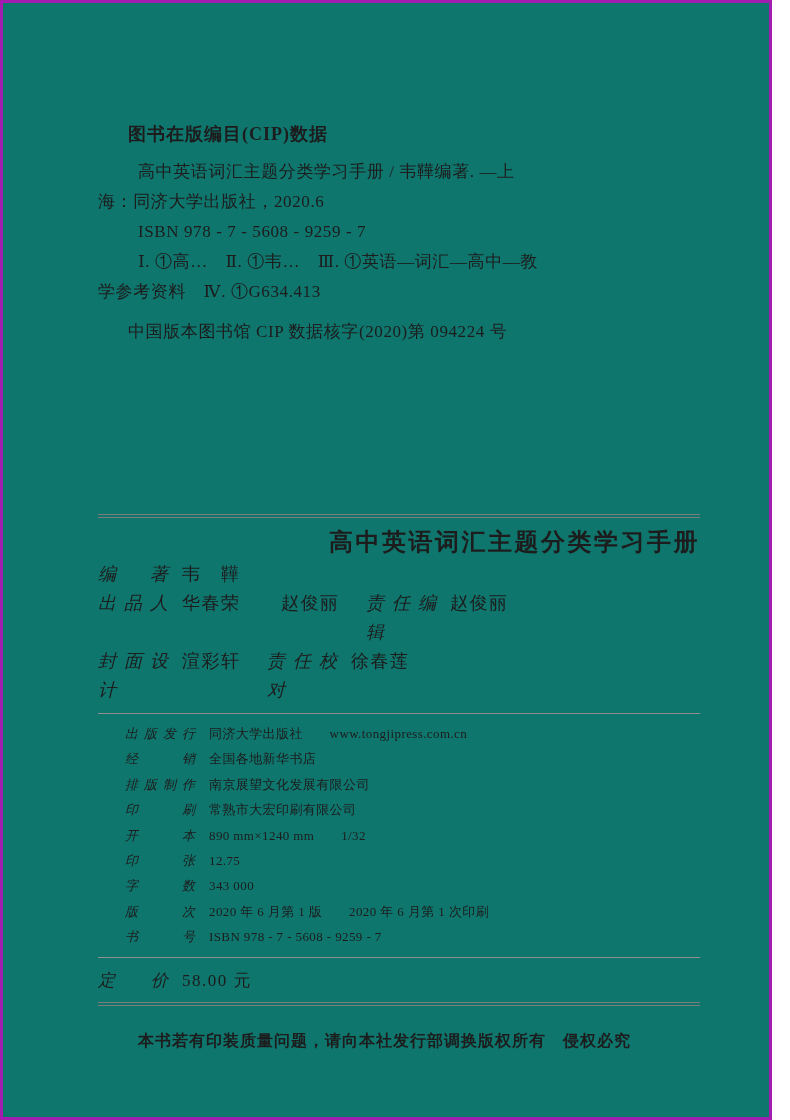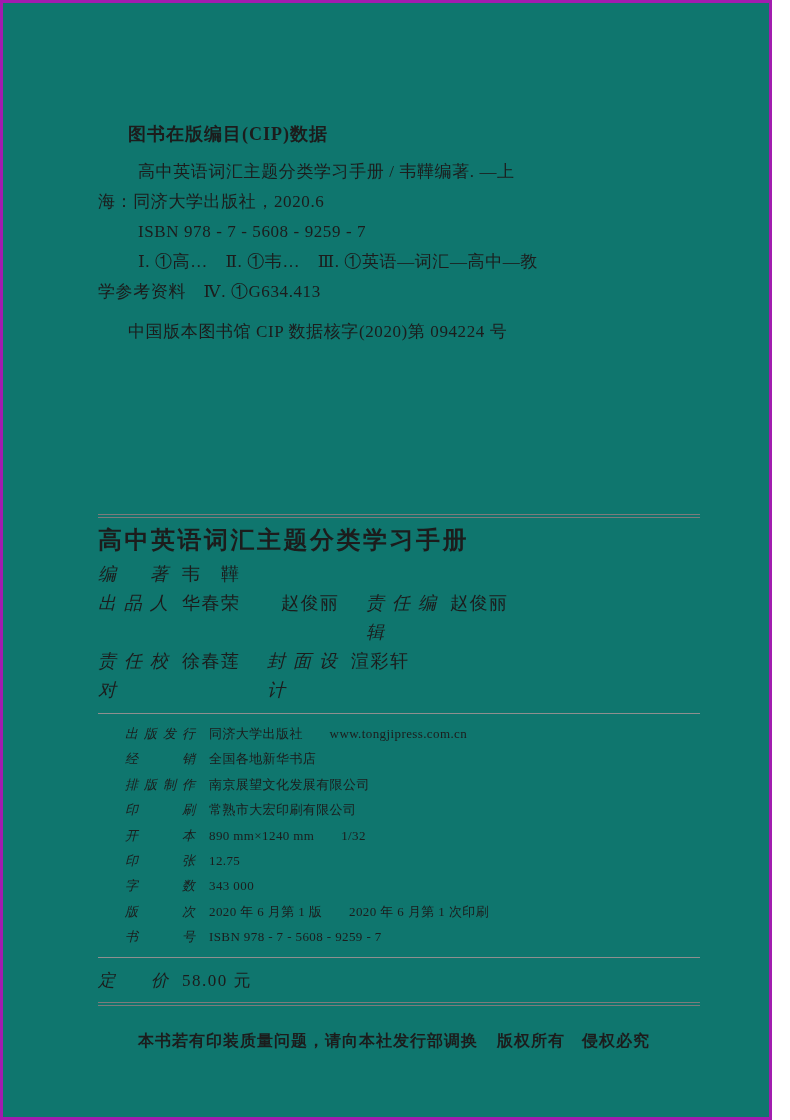--- a/index.html
+++ b/index.html
@@ -32,21 +32,22 @@
   .rule-after-cip{margin-top:167px;}
   .rule-after-credits{margin-top:8px;}
   .rule-before-price{margin-top:7px;}
   .rule-after-price{margin-top:9px;}
 
   
   .book-title{
     margin:6px 0 0 0;
     font-size:24px;line-height:36px;font-weight:bold;
     letter-spacing:2.5px;
-    font-family:Liberation Mono, monospace;
+    font-family:Liberation Sans, sans-serif;
+    text-align:right;
   }
   .credits{font-size:18px;}
   .credit-row{display:flex;line-height:29px;}
   .pair{display:flex;}
   .plabel{
     flex:none;width:70px;display:inline-block;
     text-align:justify;text-align-last:justify;font-style:italic;
   }
   .pvalue{margin-left:14px;letter-spacing:1.5px;}
   .credit-row .pvalue{min-width:85px;}
@@ -56,21 +57,21 @@
   .pub-row{display:flex;line-height:25.4px;}
   .pub-row .pvalue{letter-spacing:0.4px;min-width:0;}
 
   
   .price-row{display:flex;line-height:25px;font-size:17px;margin-top:10px;}
 
   
   .notice{
     margin-top:23px;
     padding:0 50px 0 40px;
-    display:flex;justify-content:space-between;
+    display:flex;
     font-family:"Liberation Sans","DejaVu Sans",sans-serif;
     font-weight:bold;font-size:16px;line-height:24px;letter-spacing:1px;
   }
 </style>
 </head>
 <body>
 
 <div class="page">
   <div class="content">
 
@@ -103,26 +104,26 @@
         <span class="pair">
           <span class="pvalue">赵俊丽</span>
         </span>
         <span class="pair">
           <span class="plabel">责任编辑</span>
           <span class="pvalue">赵俊丽</span>
         </span>
       </div>
       <div class="credit-row">
         <span class="pair">
+          <span class="plabel">封面设计</span>
+          <span class="pvalue">渲彩轩</span>
+        </span>
+        <span class="pair">
           <span class="plabel">责任校对</span>
           <span class="pvalue">徐春莲</span>
-        </span>
-        <span class="pair">
-          <span class="plabel">封面设计</span>
-          <span class="pvalue">渲彩轩</span>
         </span>
       </div>
     </section>
 
     <hr class="rule-single rule-after-credits">
 
     <section class="pub">
       <div class="pub-row">
         <span class="plabel">出版发行</span>
         <span class="pvalue">同济大学出版社　　www.tongjipress.com.cn</span>

